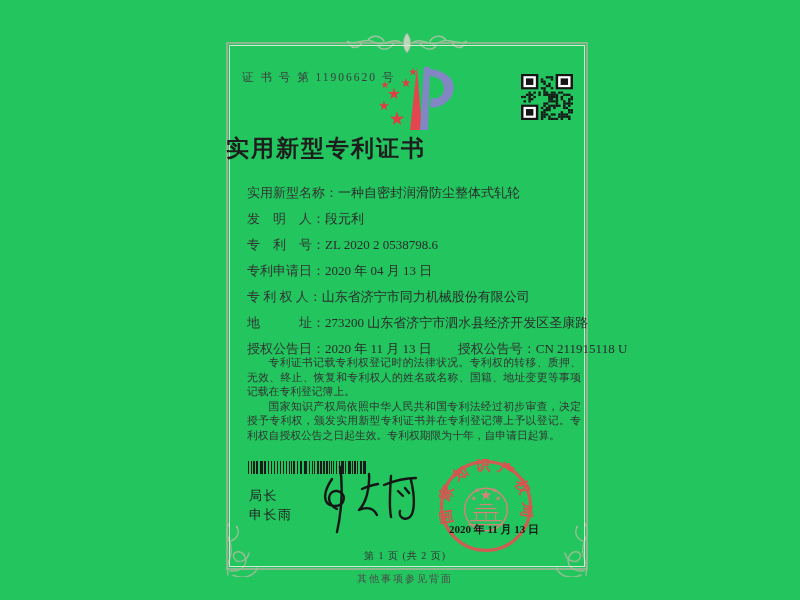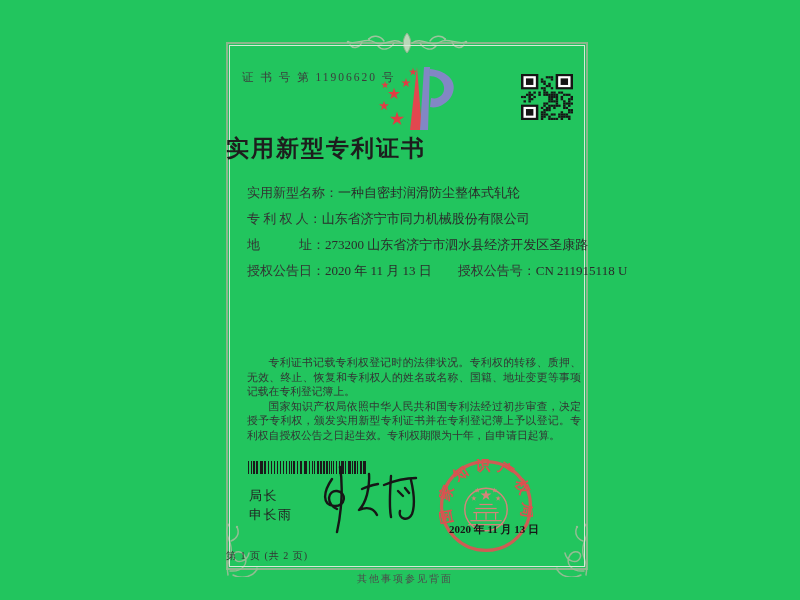--- a/index.html
+++ b/index.html
@@ -57,21 +57,21 @@
   .signature{position:absolute;left:310px;top:462px;width:112px;height:76px;}
 
   .seal{position:absolute;left:439px;top:459px;width:94px;height:94px;}
   .seal svg{width:100%;height:100%;display:block;}
   .seal-date{
     position:absolute;left:446px;top:522px;width:96px;text-align:center;
     font-size:11px;font-weight:bold;color:#161616;white-space:nowrap;
   }
 
   .page-num{
-    position:absolute;left:226px;top:549px;width:358px;
+    position:absolute;left:226px;top:549px;width:358px;text-align:center;
     font-size:10px;letter-spacing:1px;color:#333;
   }
   .back-note{
     position:absolute;left:226px;top:572px;width:358px;text-align:center;
     font-size:10px;letter-spacing:2px;color:#4c4c4c;
   }
 </style>
 </head>
 <body>
 
@@ -270,20 +270,29 @@
       </svg>
   </div>
 
   <div class="title">实用新型专利证书</div>
 
   <div class="fields">
     <div class="frow">
       <span class="flabel">实用新型名称：</span><span class="fvalue">一种自密封润滑防尘整体式轧轮</span>
     </div>
     <div class="frow">
+      <span class="flabel">发　明　人：</span><span class="fvalue">段元利</span>
+    </div>
+    <div class="frow">
+      <span class="flabel">专　利　号：</span><span class="fvalue">ZL 2020 2 0538798.6</span>
+    </div>
+    <div class="frow">
+      <span class="flabel">专利申请日：</span><span class="fvalue">2020 年 04 月 13 日</span>
+    </div>
+    <div class="frow">
       <span class="flabel">专 利 权 人：</span><span class="fvalue">山东省济宁市同力机械股份有限公司</span>
     </div>
     <div class="frow">
       <span class="flabel">地　　　址：</span><span class="fvalue">273200 山东省济宁市泗水县经济开发区圣康路</span>
     </div>
     <div class="frow">
       <span class="flabel">授权公告日：</span><span class="fvalue">2020 年 11 月 13 日</span><span class="flabel pair2">授权公告号：</span><span class="fvalue">CN 211915118 U</span>
     </div>
   </div>
 

